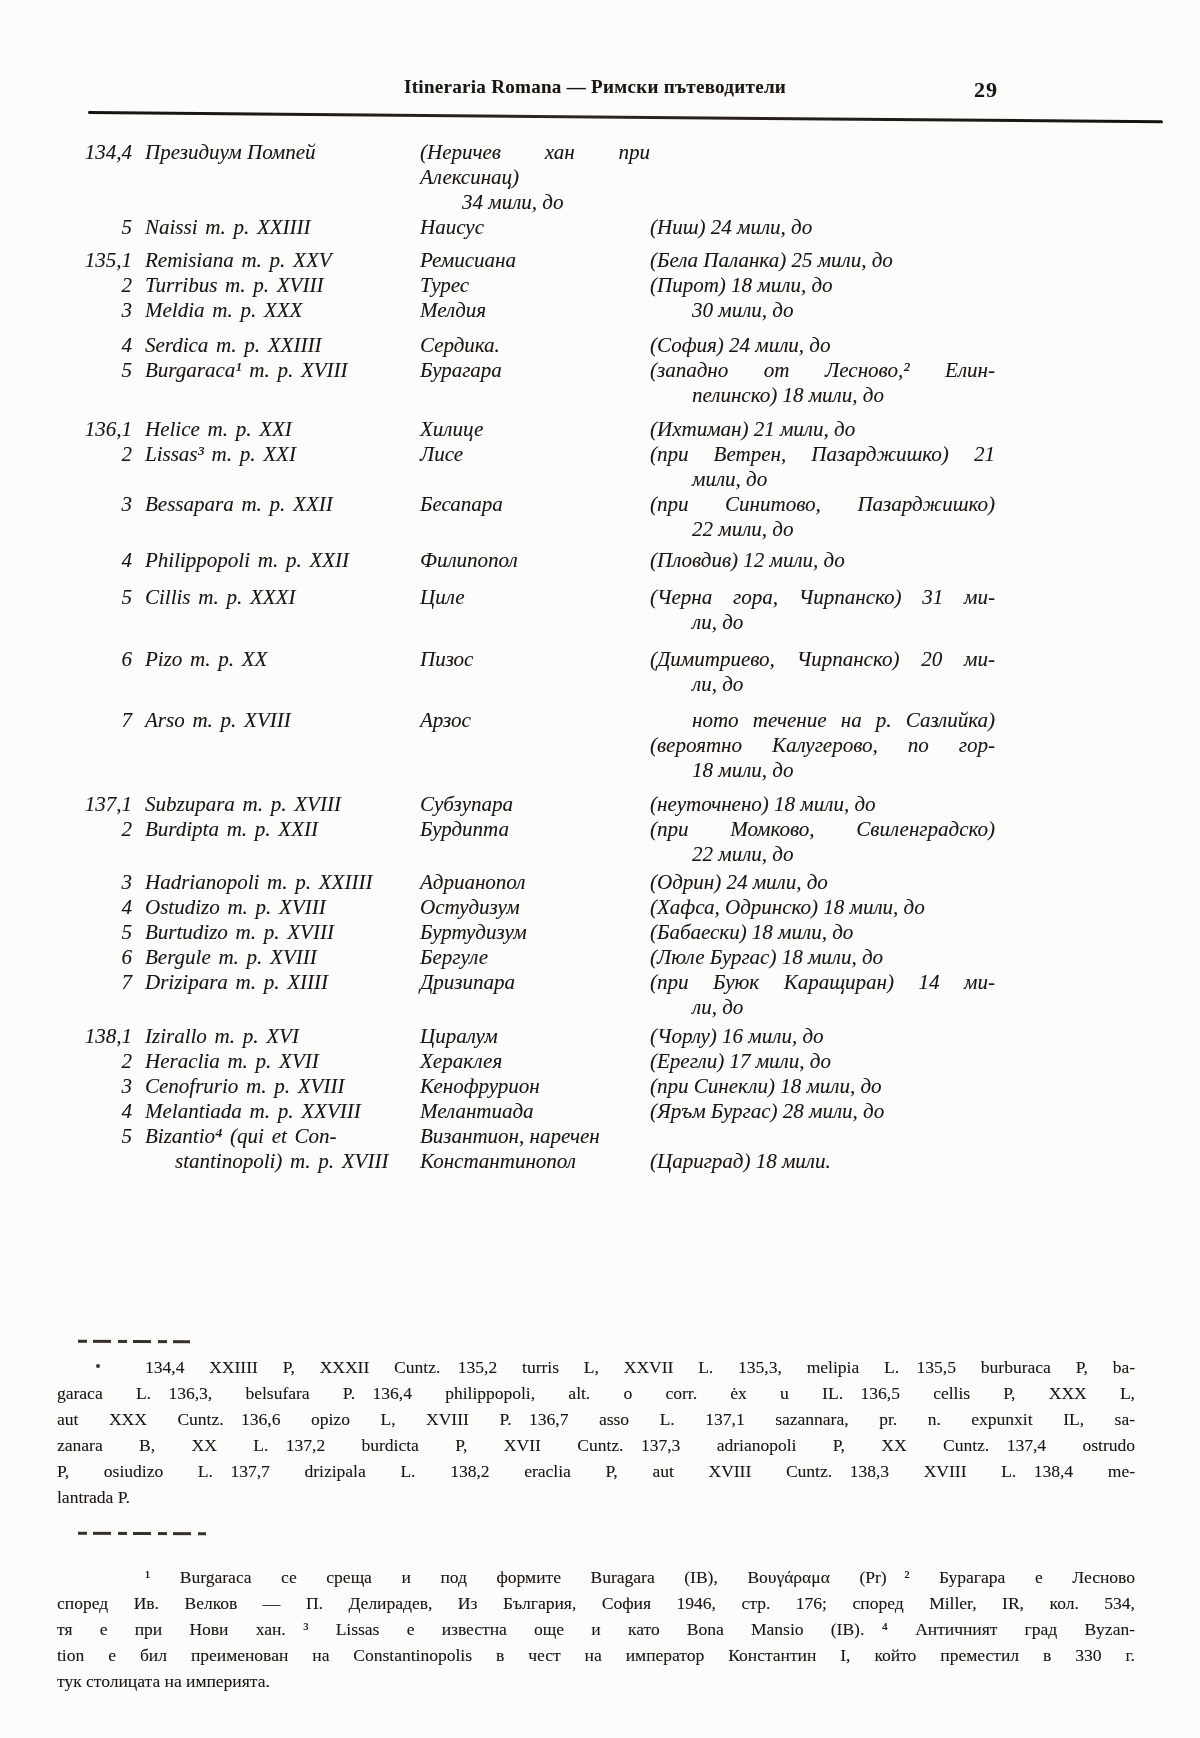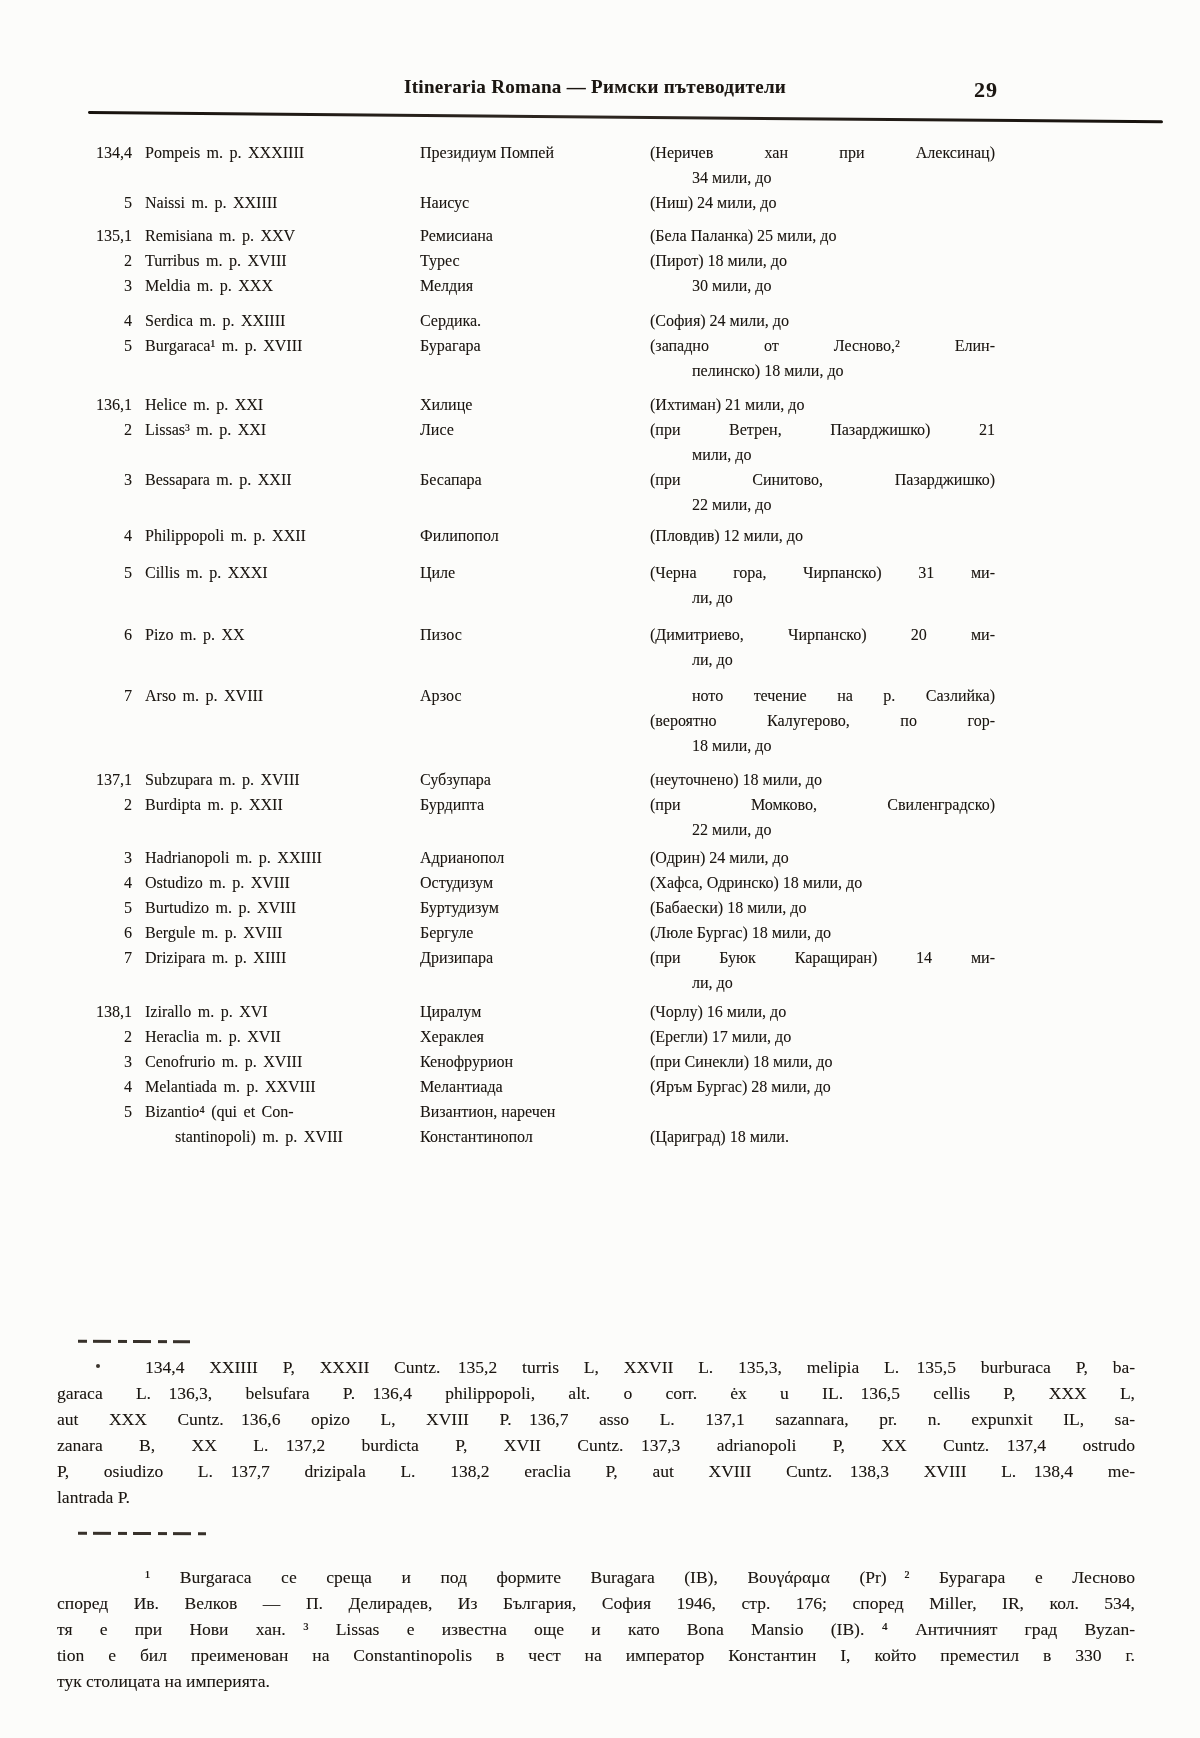--- a/index.html
+++ b/index.html
@@ -22,21 +22,21 @@
   .page-number{
     position:absolute;left:974px;top:77px;
     font-size:22px;font-weight:600;letter-spacing:1px;
   }
   .hrule{
     position:absolute;left:88px;top:111px;width:1075px;height:3px;
     background:linear-gradient(90deg,#17120d 0%,#2e2721 45%,#17120d 100%);
     transform:rotate(.5deg);transform-origin:left center;border-radius:2px;
   }
   
-  .itinerary{position:absolute;left:64px;top:140px;width:1001px;font-size:16px;}
+  .itinerary{position:absolute;left:64px;top:140px;width:1001px;font-size:21px;font-style:italic;}
   .row{display:grid;grid-template-columns:81px 275px 230px 345px;}
   .line{line-height:25px;min-height:25px;white-space:nowrap;}
   .desc .line{white-space:normal;}
   .num{text-align:right;padding-right:13px;line-height:25px;}
   .latin{word-spacing:2.5px;}
   .latin .line.cont{padding-left:30px;}
   .desc .line.cont{padding-left:42px;}
   .desc .line.jfill{text-align:justify;text-align-last:justify;}
   
   .sep{
@@ -64,23 +64,20 @@
 <body>
 
 <div class="page">
   <div class="running-title">Itineraria Romana — Римски пътеводители</div>
   <div class="page-number">29</div>
   <div class="hrule"></div>
 
   <main class="itinerary" id="itinerary">
       <div class="row">
         <div class="num">134,4</div>
-        <div class="latin">
-          <div class="line">Pompeis m. p. XXXIIII</div>
-        </div>
         <div class="name">
           <div class="line">Президиум Помпей</div>
         </div>
         <div class="desc">
           <div class="line jfill">(Неричев хан при Алексинац)</div>
           <div class="line cont">34 мили, до</div>
         </div>
       </div>
       <div class="row">
         <div class="num">5</div>

